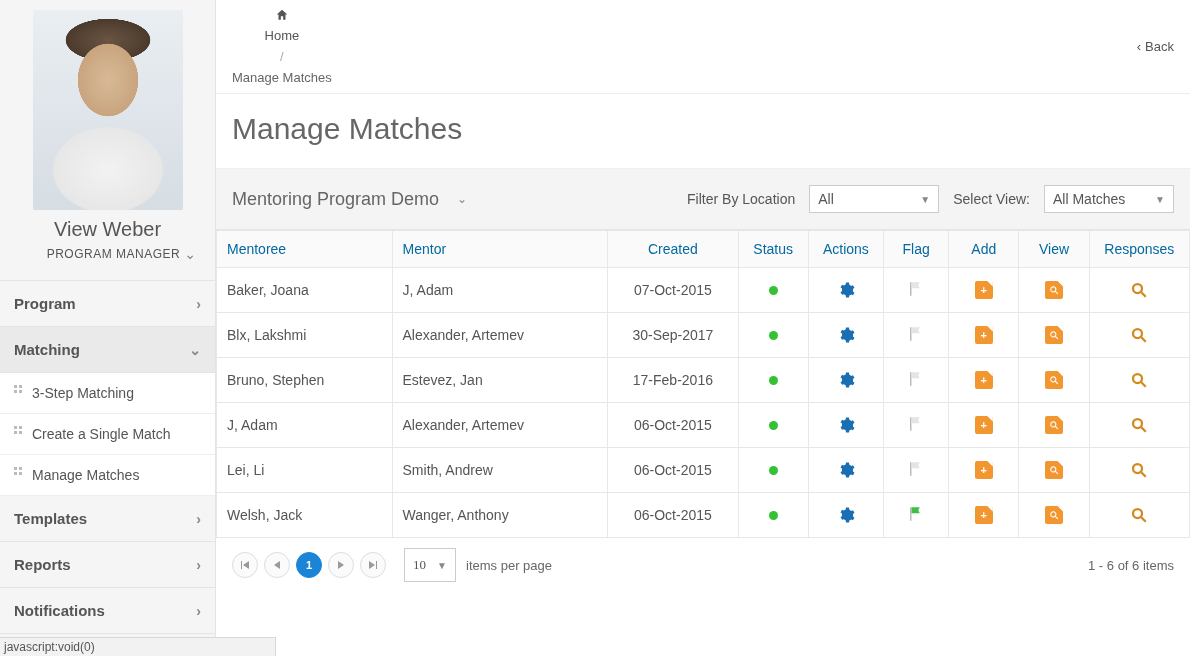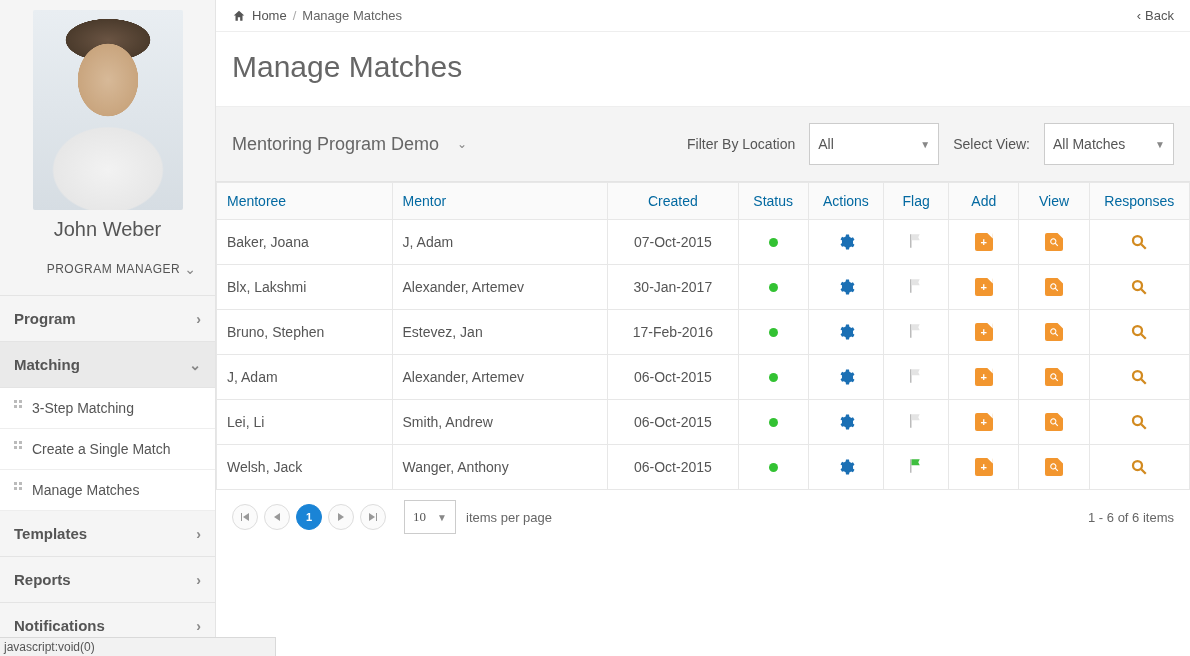--- a/index.html
+++ b/index.html
@@ -47,21 +47,21 @@
     margin-top: 4px;
   }
   .profile-role {
     font-size: 12px;
     letter-spacing: 0.5px;
     color: #555;
     display: inline-flex;
     align-items: center;
     gap: 4px;
     cursor: pointer;
-    margin-top: 20px;
+    margin-top: 5px;
     padding-left: 28px;
   }
   .nav { border-top: 1px solid #e4e4e4; }
   .nav-item {
     display: flex;
     align-items: center;
     justify-content: space-between;
     padding: 14px 14px;
     color: #555;
     border-bottom: 1px solid #e4e4e4;
@@ -102,21 +102,21 @@
   }
   .breadcrumb-bar {
     display: flex;
     align-items: center;
     justify-content: space-between;
     padding: 8px 16px;
     border-bottom: 1px solid #eee;
     font-size: 13px;
     color: #666;
   }
-  .crumbs { display: flex; align-items: center; gap: 6px; }
+  .crumbs { display: flex; align-items: center; gap: 6px; flex-direction: column; }
   .crumbs a { color: #555; text-decoration: none; }
   .crumb-sep { color: #aaa; }
   .back-link { display: flex; align-items: center; gap: 4px; cursor: pointer; color: #555; }
 
   .page-title-wrap {
     padding: 18px 16px 22px 16px;
     border-bottom: 1px solid #eee;
   }
   .page-title {
     font-size: 30px;
@@ -148,21 +148,21 @@
     gap: 14px;
     font-size: 14px;
     color: #555;
   }
   .select-box {
     display: inline-flex;
     align-items: center;
     justify-content: space-between;
     border: 1px solid #ccc;
     background: #fff;
-    height: 42px;
+    height: 28px;
     padding: 0 8px;
     min-width: 130px;
     cursor: pointer;
     color: #555;
   }
   .select-box .tri { color: #888; font-size: 10px; }
 
   
   .grid {
     width: 100%;
@@ -276,21 +276,21 @@
   }
 </style>
 </head>
 <body>
 
 <div class="app">
 
   <aside class="sidebar">
     <div class="profile">
       <div class="avatar"></div>
-      <div class="profile-name">John Weber</div>
+      <div class="profile-name">View Weber</div>
       <div class="profile-role">
         <span>PROGRAM MANAGER</span>
         <span class="chevron">⌄</span>
       </div>
     </div>
     <nav class="nav" id="nav">
         <div class="nav-item">
           <span>Program</span>
           <span class="chevron">›</span>
         </div>
@@ -434,21 +434,21 @@
             <td class="center"><span class="icon-btn">
                 <svg width="18" height="18" viewBox="0 0 24 24" fill="none" stroke="#d28a1f" stroke-width="3">
                   <circle cx="10" cy="10" r="6"></circle>
                   <line x1="15" y1="15" x2="21" y2="21"></line>
                 </svg>
               </span></td>
           </tr>
           <tr>
             <td>Blx, Lakshmi</td>
             <td>Alexander, Artemev</td>
-            <td class="center">30-Jan-2017</td>
+            <td class="center">30-Sep-2017</td>
             <td class="center"><span class="status-dot"></span></td>
             <td class="center"><span class="icon-btn">
                 <svg width="18" height="18" viewBox="0 0 24 24" fill="#1a6fb4">
                   <path d="M12 8a4 4 0 100 8 4 4 0 000-8zm9.4 4a7.5 7.5 0 00-.14-1.4l2.04-1.6-2-3.46-2.4.96a7.6 7.6 0 00-2.42-1.4L16 2h-4l-.48 2.6a7.6 7.6 0 00-2.42 1.4l-2.4-.96-2 3.46 2.04 1.6A7.5 7.5 0 006.6 12c0 .48.05.94.14 1.4L4.7 15l2 3.46 2.4-.96c.73.6 1.55 1.08 2.42 1.4L12 22h4l.48-2.6c.87-.32 1.69-.8 2.42-1.4l2.4.96 2-3.46-2.04-1.6c.09-.46.14-.92.14-1.4z"></path>
                 </svg>
               </span></td>
             <td class="center"><span class="icon-btn">
                 <svg width="18" height="20" viewBox="0 0 24 24">
                   <path d="M5 3v18" stroke="#bbb" stroke-width="2"></path>
                   <path d="M6 3h11l-2 4 2 4H6z" fill="#e4e4e4"></path>

